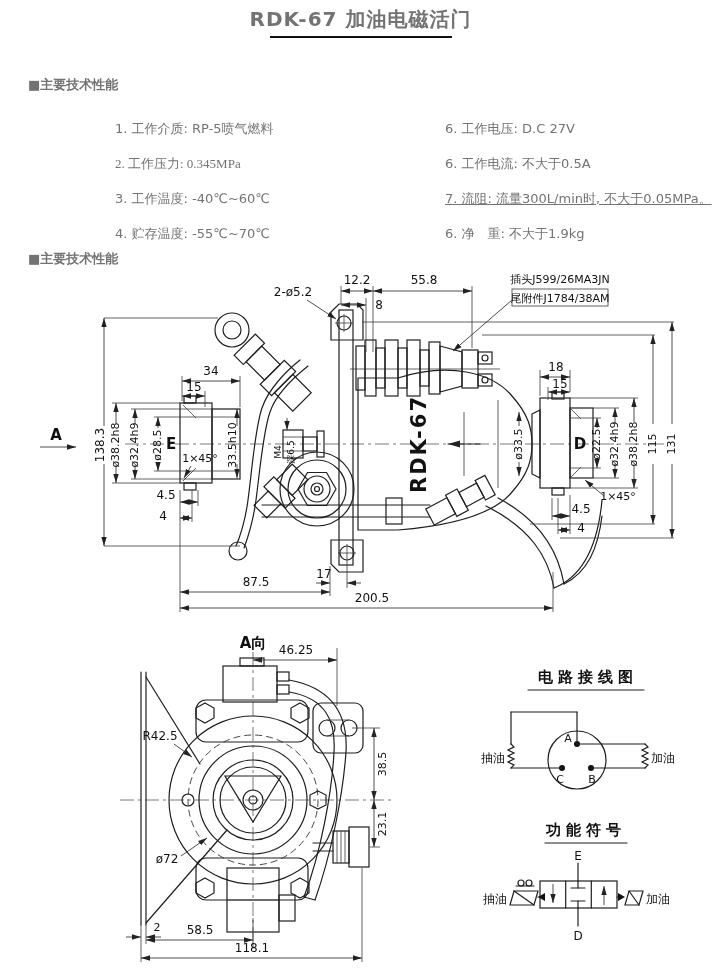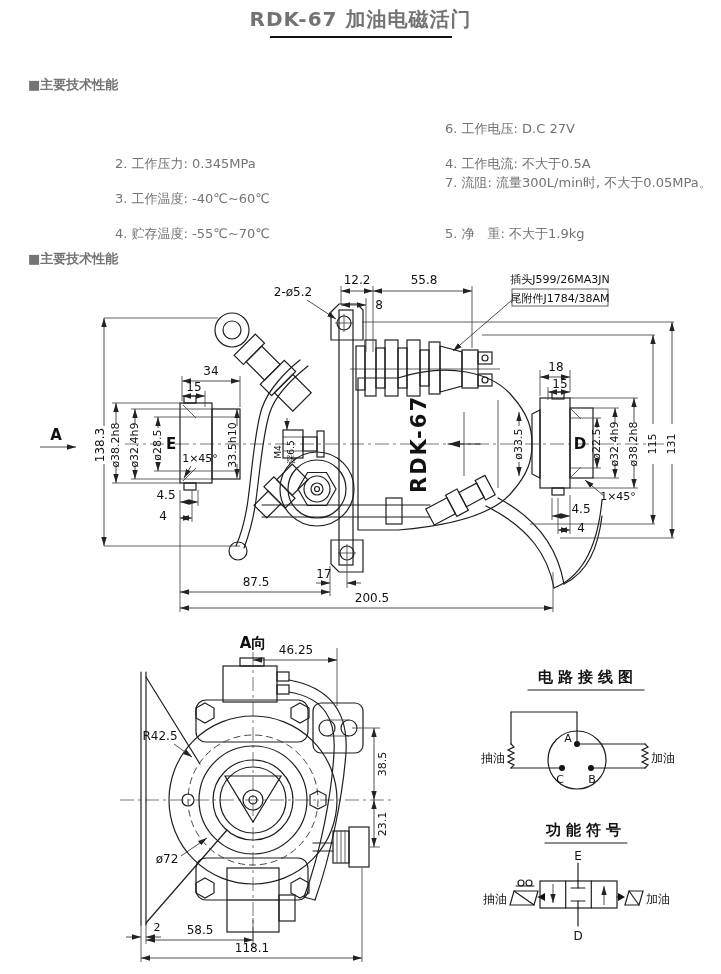--- a/index.html
+++ b/index.html
@@ -28,28 +28,29 @@
 </head>
 <body>
 
 <div class="canvas">
 
   <div class="abs title">RDK-67 加油电磁活门</div>
   <div class="abs title-underline"></div>
 
   <div class="abs sec-header" style="top:76px;left:28px;">■主要技术性能</div>
 
-  <div class="abs spec" style="top:155px;left:115px;">2. 工作压力: 0.345MPa</div>
+  <div class="abs spec" style="top:120px;left:115px;">1. 工作介质: RP-5喷气燃料</div>
+  <div class="abs spec" style="top:155px;left:115px;font-family:Liberation Serif, serif;">2. 工作压力: 0.345MPa</div>
   <div class="abs spec" style="top:190px;left:115px;">3. 工作温度: -40℃~60℃</div>
   <div class="abs spec" style="top:225px;left:115px;text-align:center;">4. 贮存温度: -55℃~70℃</div>
 
   <div class="abs spec" style="top:120px;left:445px;">6. 工作电压: D.C  27V</div>
-  <div class="abs spec" style="top:155px;left:445px;">4. 工作电流: 不大于0.5A</div>
-  <div class="abs spec" style="top:174px;left:445px;">7. 流阻: 流量300L/min时, 不大于0.05MPa。</div>
-  <div class="abs spec" style="top:225px;left:445px;">5. 净　重: 不大于1.9kg</div>
+  <div class="abs spec" style="top:155px;left:445px;">6. 工作电流: 不大于0.5A</div>
+  <div class="abs spec" style="top:190px;left:445px;text-decoration:underline;">7. 流阻: 流量300L/min时, 不大于0.05MPa。</div>
+  <div class="abs spec" style="top:225px;left:445px;">6. 净　重: 不大于1.9kg</div>
 
   <div class="abs sec-header" style="top:250px;left:28px;">■主要技术性能</div>
 
   <svg width="721" height="974" viewBox="0 0 721 974">
     <defs>
       <marker id="ar" markerWidth="11" markerHeight="8" refX="10" refY="4" orient="auto-start-reverse">
         <path d="M0,1 L10,4 L0,7 Z" fill="#222"></path>
       </marker>
     </defs>
 

